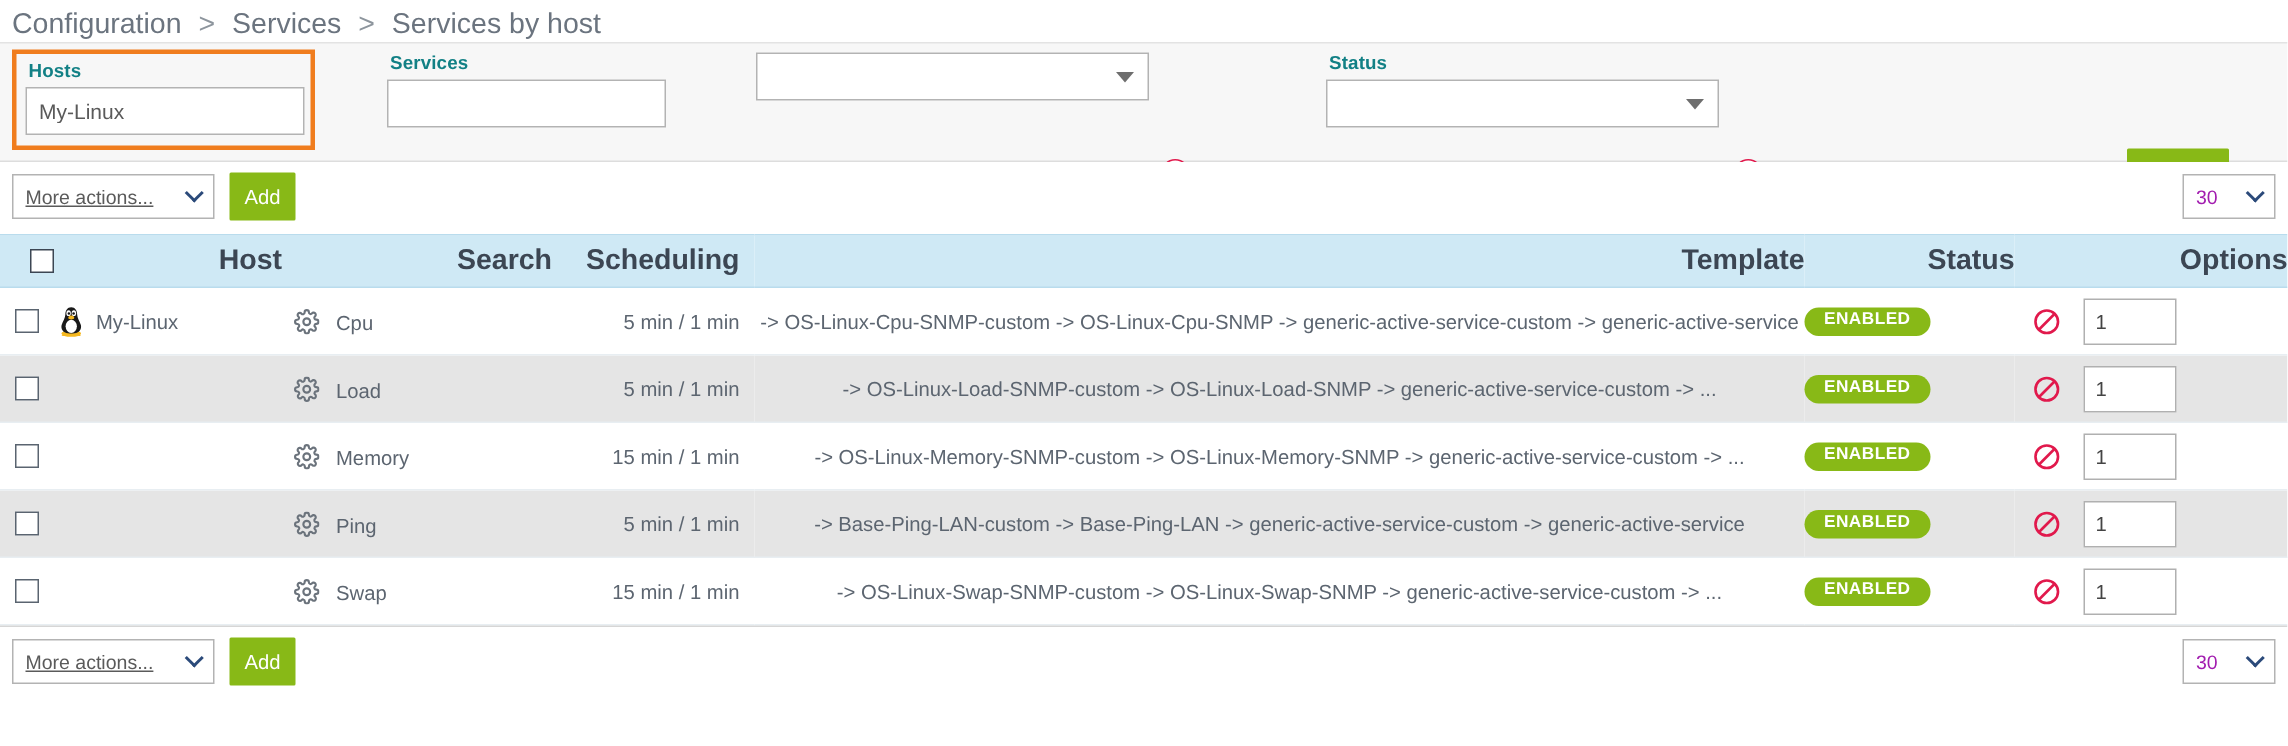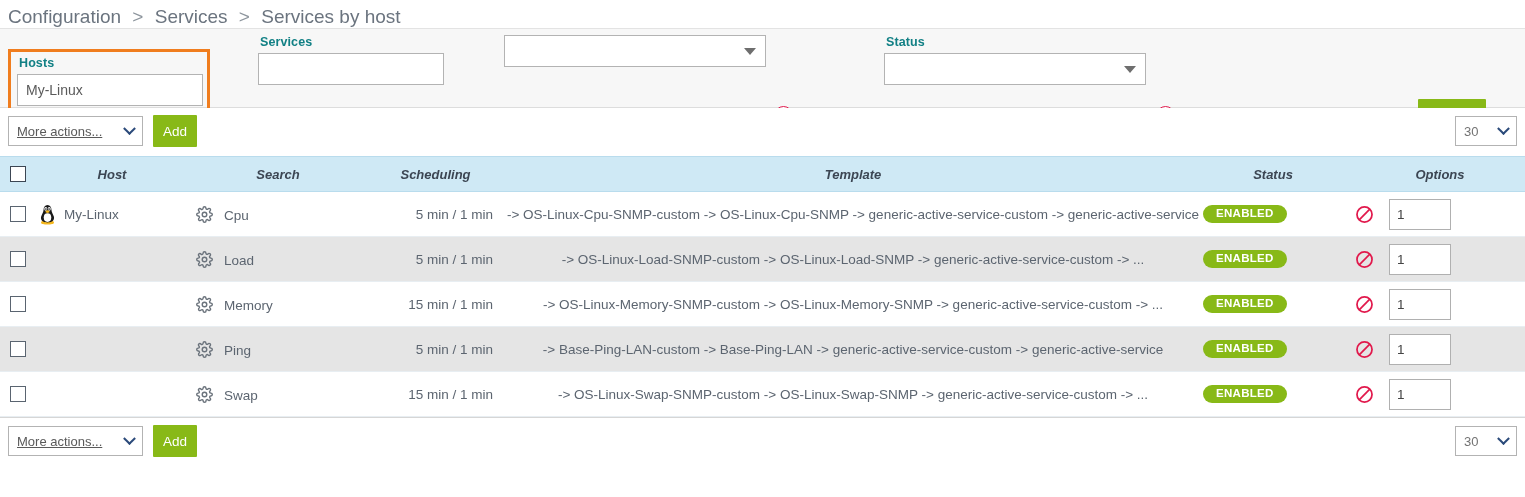--- a/index.html
+++ b/index.html
@@ -68,21 +68,21 @@
     width: 0; height: 0;
     border-left: 6px solid transparent;
     border-right: 6px solid transparent;
     border-top: 7px solid #6e6e6e;
   }
 
   
   #hosts-group {
     left: 8px;
     width: 202px;
-    top: 20px;
+    top: 4px;
     border: 3px solid #f07d1e;
     padding: 4px 6px 7px 6px;
     background: transparent;
   }
   #hosts-group .txtbox { width: 186px; }
 
   #services-group { left: 258px; width: 186px; }
   #services-group .txtbox { width: 186px; }
 
   #templates-group { left: 504px; width: 262px; }
@@ -189,42 +189,41 @@
   .pagesize-sel {
     position: absolute;
     right: 8px; top: 8px;
     width: 62px; height: 30px;
     border: 1px solid #b3b3b3;
     background: #ffffff;
     display: flex;
     align-items: center;
     padding: 0 8px;
     font-size: 13px;
-    color: #737373;
+    color: #a21caf;
     cursor: pointer;
   }
   .pagesize-sel .lbl { flex: 1; }
 
   
   table.grid {
     width: 1525px;
     border-collapse: collapse;
     table-layout: fixed;
   }
   table.grid thead th {
     background: #cfe9f5;
     height: 35px;
-    font-size: 13px;
+    font-size: 19px;
     font-weight: bold;
     color: #3c4653;
-    text-align: center;
+    text-align: right;
     padding: 0;
     border-top: 1px solid #b9dced;
     border-bottom: 1px solid #b9dced;
-    font-style: italic;
   }
   table.grid tbody td {
     height: 45px;
     font-size: 13.5px;
     color: #5c6570;
     padding: 0;
     border-bottom: 1px solid #e8eef2;
     vertical-align: middle;
   }
   tbody tr.odd  td { background: #ffffff; }

